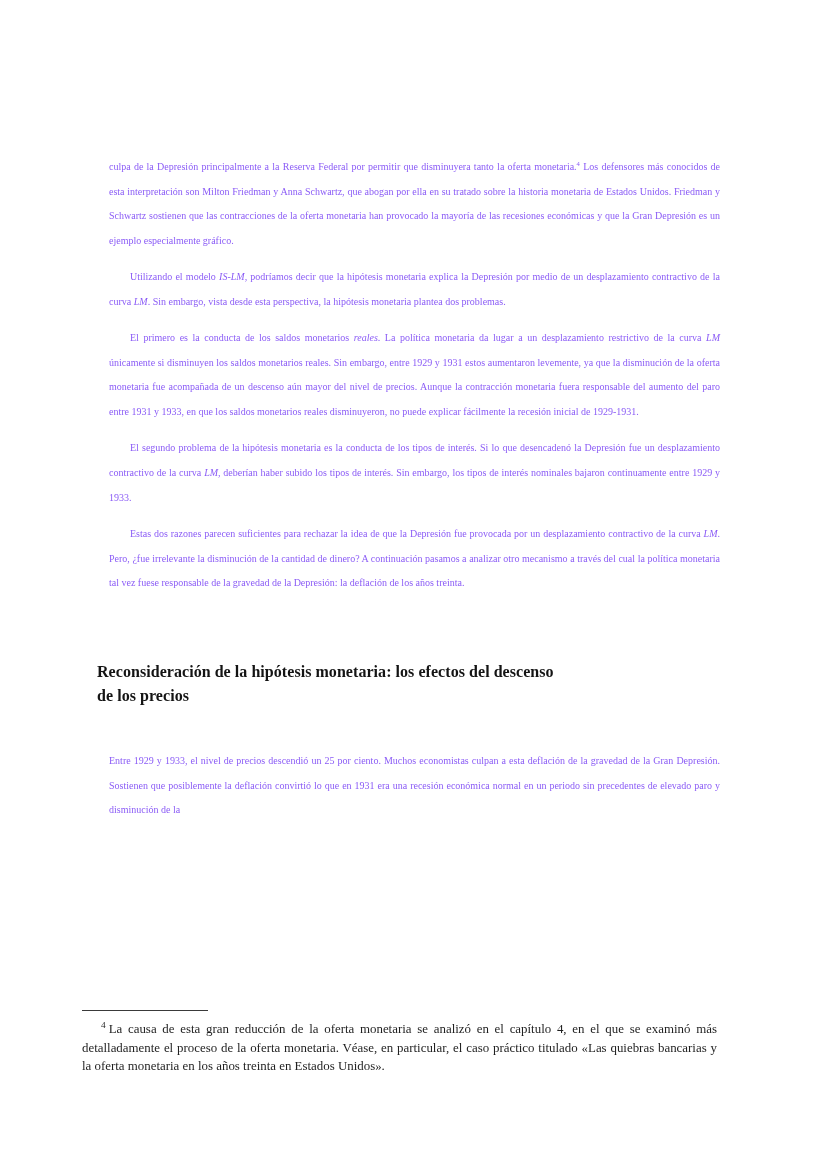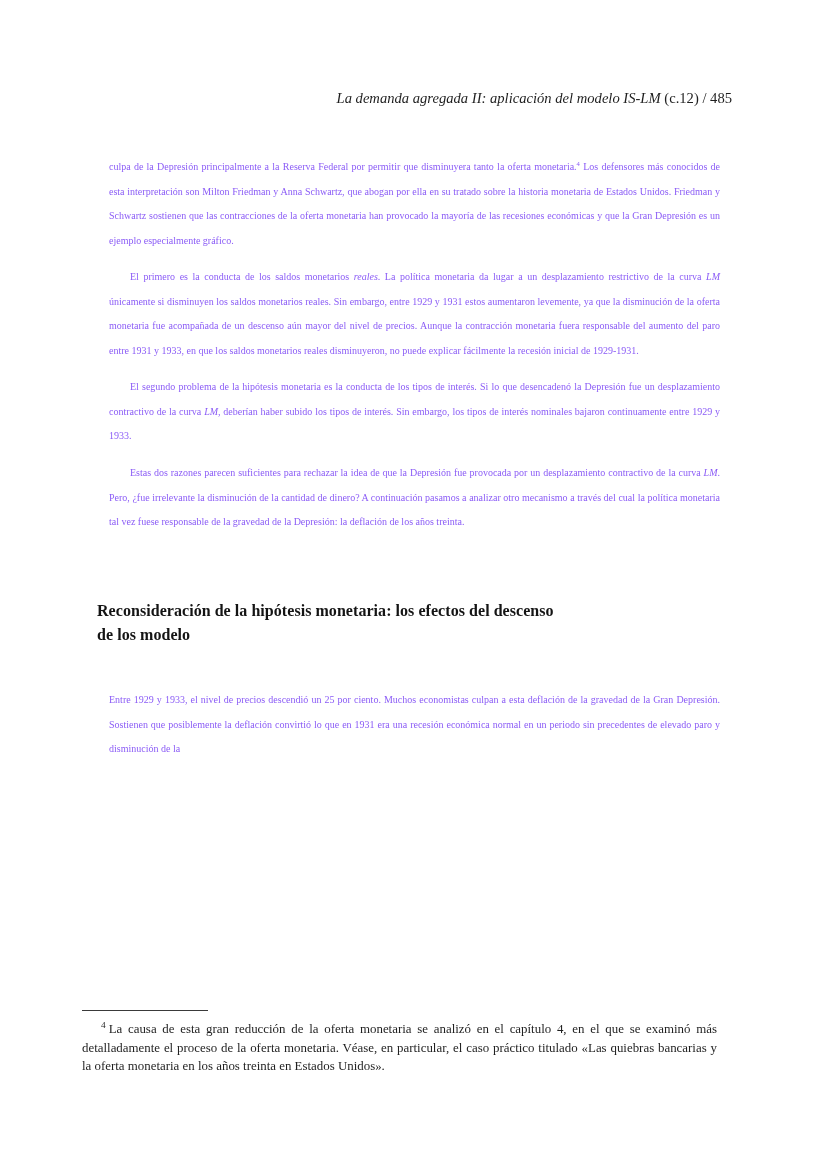--- a/index.html
+++ b/index.html
@@ -108,36 +108,34 @@
     vertical-align: super;
     line-height: 0;
     margin-right: 3px;
   }
 </style>
 </head>
 <body>
 
 <div class="page">
 
-  <div class="running-head">
-    <span class="rh-italic">La demanda agregada II: aplicación del modelo IS-LM</span><span class="rh-roman"> (c.12)  /  485</span>
-  </div>
 
   <div class="text-column">
 
     <p class="body-par" id="par-1">culpa de la Depresión principalmente a la Reserva Federal por permitir que disminuyera tanto la oferta monetaria.<sup class="fn-ref">4</sup> Los defensores más conocidos de esta interpretación son Milton Friedman y Anna Schwartz, que abogan por ella en su tratado sobre la historia monetaria de Estados Unidos. Friedman y Schwartz sostienen que las contracciones de la oferta monetaria han provocado la mayoría de las recesiones económicas y que la Gran Depresión es un ejemplo especialmente gráfico.</p>
+    <p class="body-par indent" id="par-2">Utilizando el modelo <i>IS-LM</i>, podríamos decir que la hipótesis monetaria explica la Depresión por medio de un desplazamiento contractivo de la curva <i>LM</i>. Sin embargo, vista desde esta perspectiva, la hipótesis monetaria plantea dos problemas.</p>
     <p class="body-par indent" id="par-3">El primero es la conducta de los saldos monetarios <i>reales</i>. La política monetaria da lugar a un desplazamiento restrictivo de la curva <i>LM</i> únicamente si disminuyen los saldos monetarios reales. Sin embargo, entre 1929 y 1931 estos aumentaron levemente, ya que la disminución de la oferta monetaria fue acompañada de un descenso aún mayor del nivel de precios. Aunque la contracción monetaria fuera responsable del aumento del paro entre 1931 y 1933, en que los saldos monetarios reales disminuyeron, no puede explicar fácilmente la recesión inicial de 1929-1931.</p>
     <p class="body-par indent" id="par-4">El segundo problema de la hipótesis monetaria es la conducta de los tipos de interés. Si lo que desencadenó la Depresión fue un desplazamiento contractivo de la curva <i>LM</i>, deberían haber subido los tipos de interés. Sin embargo, los tipos de interés nominales bajaron continuamente entre 1929 y 1933.</p>
     <p class="body-par indent" id="par-5">Estas dos razones parecen suficientes para rechazar la idea de que la Depresión fue provocada por un desplazamiento contractivo de la curva <i>LM</i>. Pero, ¿fue irrelevante la disminución de la cantidad de dinero? A continuación pasamos a analizar otro mecanismo a través del cual la política monetaria tal vez fuese responsable de la gravedad de la Depresión: la deflación de los años treinta.</p>
 
     <div class="gap-before-heading"></div>
 
     <h2 class="section-heading">
       <span>Reconsideración de la hipótesis monetaria: los efectos del descenso</span><br>
-      <span>de los modelo</span>
+      <span>de los precios</span>
     </h2>
 
     <div class="gap-after-heading"></div>
 
     <p class="body-par" id="par-6">Entre 1929 y 1933, el nivel de precios descendió un 25 por ciento. Muchos economistas culpan a esta deflación de la gravedad de la Gran Depresión. Sostienen que posiblemente la deflación convirtió lo que en 1931 era una recesión económica normal en un periodo sin precedentes de elevado paro y disminución de la</p>
   </div>
 
   <div class="footnote-block">
     <div class="footnote-rule"></div>
     <p class="footnote-text">

